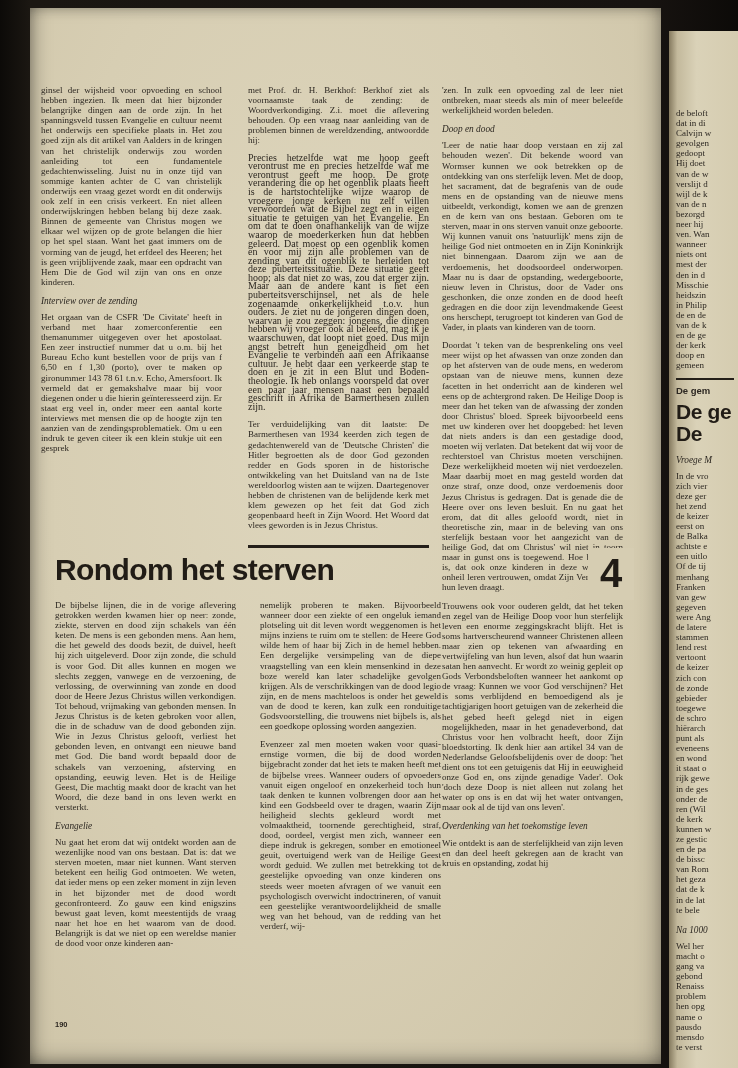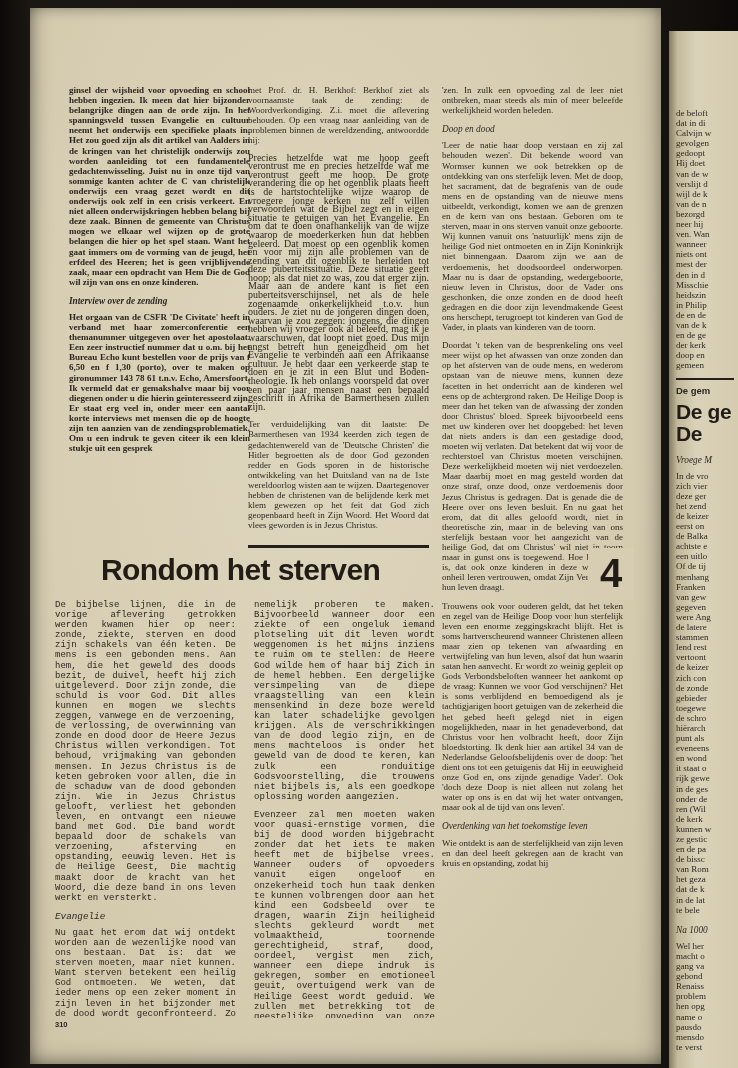--- a/index.html
+++ b/index.html
@@ -17,30 +17,30 @@
     box-shadow:inset 14px 0 20px -14px rgba(0,0,0,.5),
                inset -16px 0 24px -16px rgba(0,0,0,.4),
                inset 0 -16px 22px -16px rgba(0,0,0,.45),
                inset 0 10px 16px -12px rgba(0,0,0,.35);
   }
   .col{position:absolute;width:181px;color:#2c2721;font-size:9px;line-height:10.1px;
        text-align:justify;}
   .col p{margin:0 0 8px 0;}
   .subhead{font-style:italic;font-size:9.3px;margin:9px 0 6px 0;}
   .quote{font-size:10px;line-height:8.6px;margin:8px 0 9px 0;}
-  .c1-top{left:39px;top:77px;height:462px;overflow:hidden;font-weight:bold;}
+  .c1-top{left:11px;top:77px;height:462px;overflow:hidden;}
   .c2-top{left:218px;top:77px;height:455px;overflow:hidden;}
   .c3-full{left:412px;top:77px;height:930px;overflow:hidden;z-index:1;}
-  .c1-bot{left:25px;top:592px;height:418px;overflow:hidden;font-family:Liberation Mono, monospace;}
-  .c2-bot{left:224px;top:592px;height:418px;overflow:hidden;font-family:Liberation Mono, monospace;}
+  .c1-bot{left:25px;top:592px;height:418px;overflow:hidden;}
+  .c2-bot{left:230px;top:592px;height:418px;overflow:hidden;}
   .rule-col2{position:absolute;left:218px;top:537px;width:181px;height:3px;background:#241f19;}
   .headline{
     position:absolute;left:25px;top:545px;width:430px;
     font-family:"Liberation Sans",sans-serif;font-weight:bold;
-    font-size:30px;letter-spacing:-0.6px;color:#211c16;z-index:2;margin-left:46px;
+    font-size:30px;letter-spacing:-0.6px;color:#211c16;z-index:2;
   }
   .big4{
     position:absolute;left:558px;top:540px;width:46px;height:52px;z-index:2;
     background:#d6cdb2;text-align:center;
     font-family:"Liberation Sans",sans-serif;font-weight:bold;
     font-size:40px;line-height:50px;color:#211c16;
   }
   .pagenum{position:absolute;left:25px;top:1012px;
     font-family:"Liberation Sans",sans-serif;font-weight:bold;
     font-size:7.5px;color:#2c2721;}
@@ -97,21 +97,21 @@
       <p>De bijbelse lijnen, die in de vorige aflevering getrokken werden kwamen hier op neer: zonde, ziekte, sterven en dood zijn schakels van één keten. De mens is een gebonden mens. Aan hem, die het geweld des doods bezit, de duivel, heeft hij zich uitgeleverd. Door zijn zonde, die schuld is voor God. Dit alles kunnen en mogen we slechts zeggen, vanwege en de verzoening, de verlossing, de overwinning van zonde en dood door de Heere Jezus Christus willen verkondigen. Tot behoud, vrijmaking van gebonden mensen. In Jezus Christus is de keten gebroken voor allen, die in de schaduw van de dood gebonden zijn. Wie in Jezus Christus gelooft, verliest het gebonden leven, en ontvangt een nieuwe band met God. Die band wordt bepaald door de schakels van verzoening, afsterving en opstanding, eeuwig leven. Het is de Heilige Geest, Die machtig maakt door de kracht van het Woord, die deze band in ons leven werkt en versterkt.</p>
       <div class="subhead">Evangelie</div>
       <p>Nu gaat het erom dat wij ontdekt worden aan de wezenlijke nood van ons bestaan. Dat is: dat we sterven moeten, maar niet kunnen. Want sterven betekent een heilig God ontmoeten. We weten, dat ieder mens op een zeker moment in zijn leven in het bijzonder met de dood wordt geconfronteerd. Zo gauw een kind enigszins bewust gaat leven, komt meestentijds de vraag naar het hoe en het waarom van de dood. Belangrijk is dat we niet op een wereldse manier de dood voor onze kinderen aan-</p>
     </div>
 
     <div class="col c2-bot">
       <p>nemelijk proberen te maken. Bijvoorbeeld wanneer door een ziekte of een ongeluk iemand plotseling uit dit leven wordt weggenomen is het mijns inziens te ruim om te stellen: de Heere God wilde hem of haar bij Zich in de hemel hebben. Een dergelijke versimpeling van de diepe vraagstelling van een klein mensenkind in deze boze wereld kan later schadelijke gevolgen krijgen. Als de verschrikkingen van de dood legio zijn, en de mens machteloos is onder het geweld van de dood te keren, kan zulk een ronduitige Godsvoorstelling, die trouwens niet bijbels is, als een goedkope oplossing worden aangezien.</p>
       <p>Evenzeer zal men moeten waken voor quasi-ernstige vormen, die bij de dood worden bijgebracht zonder dat het iets te maken heeft met de bijbelse vrees. Wanneer ouders of opvoeders vanuit eigen ongeloof en onzekerheid toch hun taak denken te kunnen volbrengen door aan het kind een Godsbeeld over te dragen, waarin Zijn heiligheid slechts gekleurd wordt met volmaaktheid, toornende gerechtigheid, straf, dood, oordeel, vergist men zich, wanneer een diepe indruk is gekregen, somber en emotioneel geuit, overtuigend werk van de Heilige Geest wordt geduid. We zullen met betrekking tot de geestelijke opvoeding van onze kinderen ons steeds weer moeten afvragen of we vanuit een psychologisch overwicht indoctrineren, of vanuit een geestelijke verantwoordelijkheid de smalle weg van het behoud, van de redding van het verderf, wij-</p>
     </div>
 
-    <div class="pagenum">310</div>
+    <div class="pagenum">190</div>
   </div>
 
   <div class="page-right">
     <div class="r-content">
       <div>
           <div class="frag">de beloft</div>
           <div class="frag">dat in di</div>
           <div class="frag">Calvijn w</div>
           <div class="frag">gevolgen</div>
           <div class="frag">gedoopt</div>

